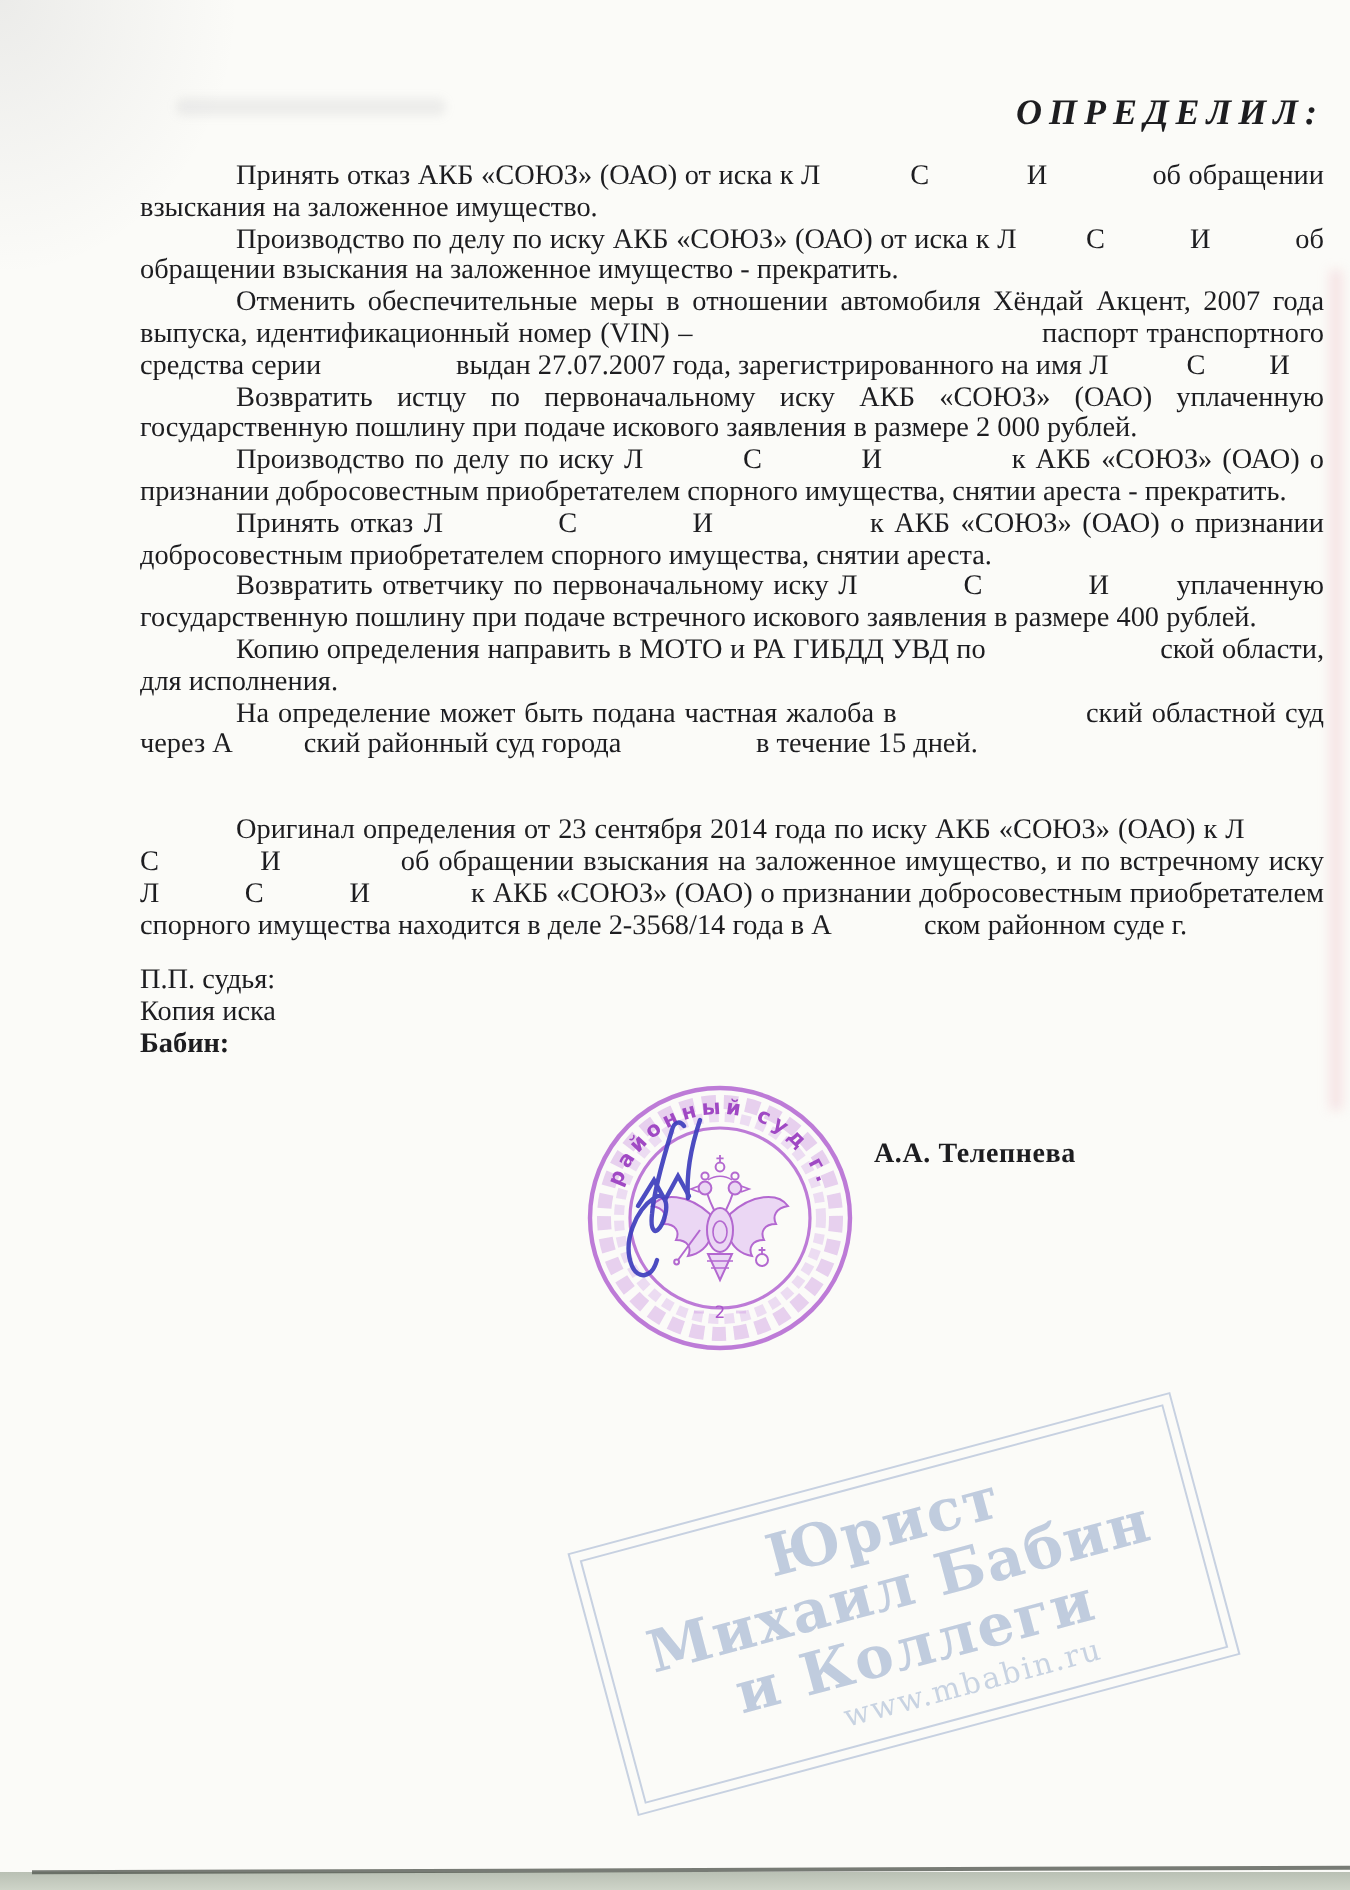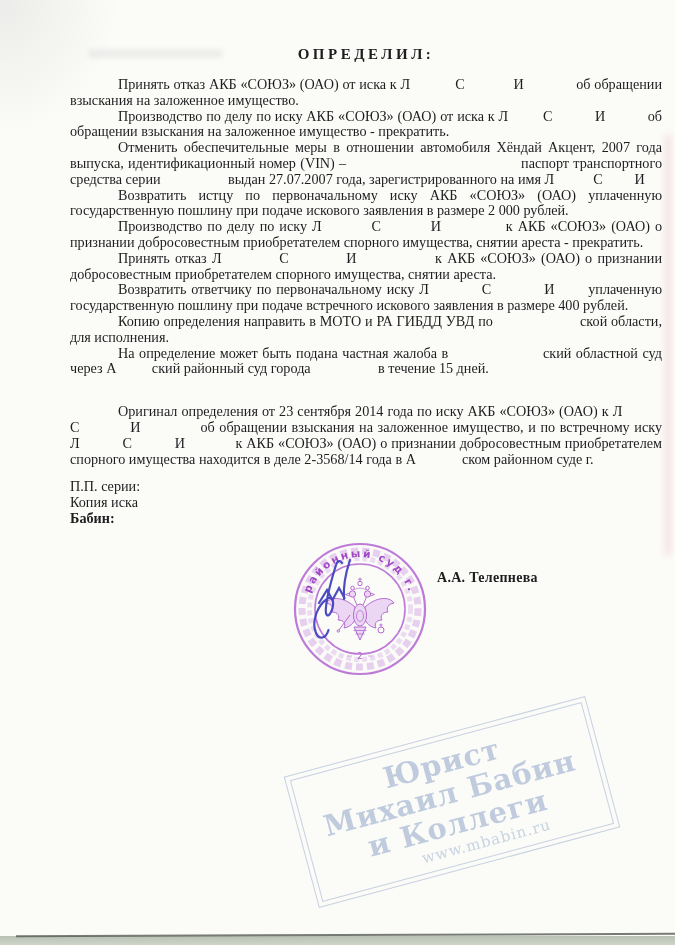--- a/index.html
+++ b/index.html
@@ -7,22 +7,22 @@
     width:675px;height:945px;position:relative;overflow:hidden;
     background:#fbfbf8;
     font-family:"Liberation Serif","DejaVu Serif",serif;
     color:#1d1d20;
   }
   
   .content{
     position:absolute;left:70px;top:46px;width:592px;z-index:1;
   }
   .doc-title{
-    margin:0 0 14px 0;text-align:center;font-weight:bold;
-    font-size:15px;letter-spacing:3.5px;
+    margin:0 0 14px 0;text-align:right;font-weight:bold;
+    font-size:18px;letter-spacing:3.5px;font-style:italic;
   }
   .para{
     margin:0;text-indent:48px;text-align:justify;
     font-size:14.2px;line-height:15.8px;
   }
   .para .b{font-weight:normal;}
   .para.spaced{margin-top:27px;}
   .sig-block{margin-top:11px;}
   .sig-block p{margin:0;font-size:14.2px;line-height:16px;}
   .sig-block p.bold{font-weight:bold;}
@@ -73,21 +73,21 @@
       <p class="para"><span>Отменить обеспечительные меры в отношении автомобиля Хёндай Акцент, 2007 года выпуска, идентификационный номер (VIN) –&nbsp;&nbsp;&nbsp;&nbsp;&nbsp;&nbsp;&nbsp;&nbsp;&nbsp;&nbsp;&nbsp;&nbsp;&nbsp;&nbsp;&nbsp;&nbsp;&nbsp;&nbsp;&nbsp;&nbsp;&nbsp;&nbsp;&nbsp;&nbsp;&nbsp;&nbsp;&nbsp;&nbsp;&nbsp;&nbsp;&nbsp;&nbsp;&nbsp;&nbsp;&nbsp;&nbsp;&nbsp;&nbsp;&nbsp;&nbsp; паспорт транспортного средства серии&nbsp;&nbsp;&nbsp;&nbsp;&nbsp;&nbsp;&nbsp;&nbsp;&nbsp;&nbsp;&nbsp;&nbsp;&nbsp;&nbsp;&nbsp;&nbsp;&nbsp;&nbsp; выдан 27.07.2007 года, зарегистрированного на имя Л&nbsp;&nbsp;&nbsp;&nbsp;&nbsp;&nbsp;&nbsp;&nbsp;&nbsp;&nbsp; С&nbsp;&nbsp;&nbsp;&nbsp;&nbsp;&nbsp;&nbsp;&nbsp; И</span></p>
       <p class="para"><span>Возвратить истцу по первоначальному иску АКБ «СОЮЗ» (ОАО) уплаченную государственную пошлину при подаче искового заявления в размере 2 000 рублей.</span></p>
       <p class="para"><span>Производство по делу по иску Л&nbsp;&nbsp;&nbsp;&nbsp;&nbsp;&nbsp;&nbsp;&nbsp;&nbsp; С&nbsp;&nbsp;&nbsp;&nbsp;&nbsp;&nbsp;&nbsp;&nbsp;&nbsp; И&nbsp;&nbsp;&nbsp;&nbsp;&nbsp;&nbsp;&nbsp;&nbsp;&nbsp;&nbsp;&nbsp;&nbsp; к АКБ «СОЮЗ» (ОАО) о признании добросовестным приобретателем спорного имущества, снятии ареста - </span><span class="b">прекратить.</span></p>
       <p class="para"><span>Принять отказ Л&nbsp;&nbsp;&nbsp;&nbsp;&nbsp;&nbsp;&nbsp;&nbsp;&nbsp;&nbsp; С&nbsp;&nbsp;&nbsp;&nbsp;&nbsp;&nbsp;&nbsp;&nbsp;&nbsp;&nbsp; И&nbsp;&nbsp;&nbsp;&nbsp;&nbsp;&nbsp;&nbsp;&nbsp;&nbsp;&nbsp;&nbsp;&nbsp;&nbsp;&nbsp; к АКБ «СОЮЗ» (ОАО) о признании добросовестным приобретателем спорного имущества, снятии ареста.</span></p>
       <p class="para"><span>Возвратить ответчику по первоначальному иску Л&nbsp;&nbsp;&nbsp;&nbsp;&nbsp;&nbsp;&nbsp;&nbsp;&nbsp;&nbsp; С&nbsp;&nbsp;&nbsp;&nbsp;&nbsp;&nbsp;&nbsp;&nbsp;&nbsp;&nbsp; И&nbsp;&nbsp;&nbsp;&nbsp;&nbsp;&nbsp;  уплаченную государственную пошлину при подаче встречного искового заявления в размере 400 рублей.</span></p>
       <p class="para"><span>Копию определения направить в МОТО и РА ГИБДД УВД по&nbsp;&nbsp;&nbsp;&nbsp;&nbsp;&nbsp;&nbsp;&nbsp;&nbsp;&nbsp;&nbsp;&nbsp;&nbsp;&nbsp;&nbsp;&nbsp;&nbsp;&nbsp;&nbsp;&nbsp;&nbsp;&nbsp; ской области, для исполнения.</span></p>
       <p class="para"><span>На определение может быть подана частная жалоба в&nbsp;&nbsp;&nbsp;&nbsp;&nbsp;&nbsp;&nbsp;&nbsp;&nbsp;&nbsp;&nbsp;&nbsp;&nbsp;&nbsp;&nbsp;&nbsp;&nbsp;&nbsp;&nbsp;&nbsp; ский областной суд через А&nbsp;&nbsp;&nbsp;&nbsp;&nbsp;&nbsp;&nbsp;&nbsp;&nbsp; ский районный суд города&nbsp;&nbsp;&nbsp;&nbsp;&nbsp;&nbsp;&nbsp;&nbsp;&nbsp;&nbsp;&nbsp;&nbsp;&nbsp;&nbsp;&nbsp;&nbsp;&nbsp;&nbsp; в течение 15 дней.</span></p>
       <p class="para spaced"><span>Оригинал определения от 23 сентября 2014 года по иску АКБ «СОЮЗ» (ОАО) к Л&nbsp;&nbsp;&nbsp;&nbsp;&nbsp;&nbsp;&nbsp;&nbsp;&nbsp;&nbsp; С&nbsp;&nbsp;&nbsp;&nbsp;&nbsp;&nbsp;&nbsp;&nbsp;&nbsp;&nbsp; И&nbsp;&nbsp;&nbsp;&nbsp;&nbsp;&nbsp;&nbsp;&nbsp;&nbsp;&nbsp;&nbsp;&nbsp; об обращении взыскания на заложенное имущество, и по встречному иску Л&nbsp;&nbsp;&nbsp;&nbsp;&nbsp;&nbsp;&nbsp;&nbsp;&nbsp;&nbsp; С&nbsp;&nbsp;&nbsp;&nbsp;&nbsp;&nbsp;&nbsp;&nbsp;&nbsp;&nbsp; И&nbsp;&nbsp;&nbsp;&nbsp;&nbsp;&nbsp;&nbsp;&nbsp;&nbsp;&nbsp;&nbsp;&nbsp; к АКБ «СОЮЗ» (ОАО) о признании добросовестным приобретателем спорного имущества находится в деле 2-3568/14 года в А&nbsp;&nbsp;&nbsp;&nbsp;&nbsp;&nbsp;&nbsp;&nbsp;&nbsp;&nbsp;&nbsp;&nbsp; ском районном суде г.</span></p>
     </div>
   <div class="sig-block">
-    <p>П.П. серии:</p>
+    <p>П.П. судья:</p>
     <p>Копия иска</p>
     <p class="bold">Бабин:</p>
   </div>
 </div>
 
 <div class="judge-name">А.А. Телепнева</div>
 
 <svg class="seal" viewBox="0 0 136 136">
   <g stroke="#b266d2" fill="none">
     <circle cx="68" cy="68" r="65" stroke-width="2.2" opacity=".9"></circle>

